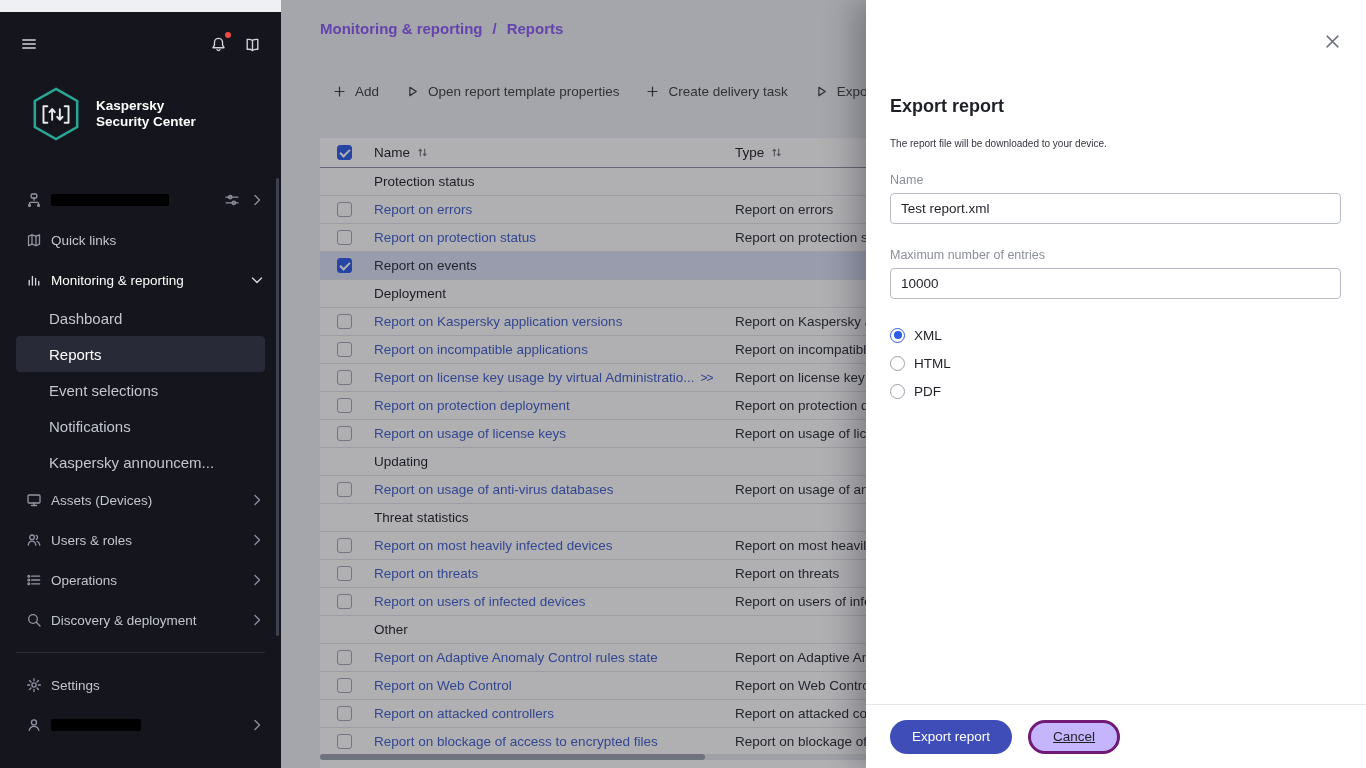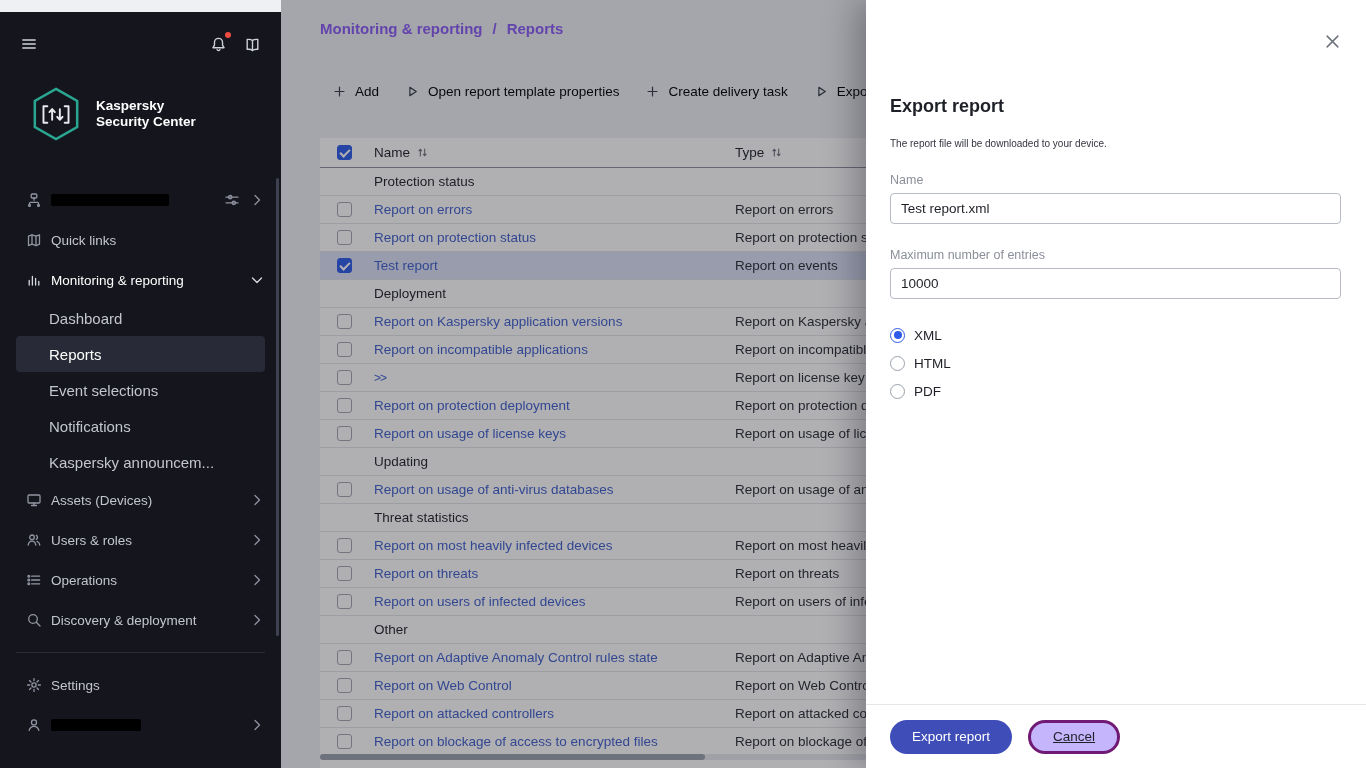--- a/index.html
+++ b/index.html
@@ -40,21 +40,21 @@
   .side-thumb { position:fixed; left:276px; top:178px; width:3px; height:458px;
     background:#3E4250; border-radius:2px; z-index:11; }
 
   
   .main { position:absolute; left:281px; top:0; right:0; bottom:0;
     background:#EEF0F3; overflow:hidden; }
   .scrim { position:absolute; inset:0; background:rgba(22,24,33,0.34); z-index:5; }
   .bc { padding:20px 0 0 39px; font-size:15px; font-weight:bold; color:#8b5cf6; }
   .bc .sep { margin:0 10px; }
   .toolbar { position:absolute; top:84px; left:51px; display:flex; gap:26px;
-    align-items:center; font-size:13.5px; color:#000000; white-space:nowrap; }
+    align-items:center; font-size:13.5px; color:#404040; white-space:nowrap; }
   .tbtn { display:flex; gap:8px; align-items:center; cursor:pointer; }
   .tbtn .ic { width:15px; height:15px; color:#3A3D46; }
 
   .table-wrap { position:absolute; left:39px; top:138px; right:0; bottom:0; background:#fff; }
   .t-head { display:grid; grid-template-columns:54px 361px 1fr; height:30px;
     align-items:center; border-bottom:1px solid #8E929D; font-size:13.5px; color:#1E2027; }
   .t-head .col { display:flex; align-items:center; }
   .sort-ic { width:13px; height:13px; color:#6A6E78; margin-left:6px; cursor:pointer; }
   .t-row { display:grid; grid-template-columns:54px 361px 1fr; height:28px;
     align-items:center; border-bottom:1px solid #E2E4E9; font-size:13.5px; }
@@ -337,23 +337,20 @@
           </div>
           <div class="cell-name">
             <a class="rlink">Report on protection status</a>
           </div>
           <div class="cell-type">Report on protection status</div>
         </div>
         <div class="t-row sel-row">
           <div class="cell-cb">
             <span class="cb checked"></span>
           </div>
-          <div class="cell-name">
-            <a class="rlink">Test report</a>
-          </div>
           <div class="cell-type">Report on events</div>
         </div>
         <div class="t-row t-group">
           <div class="cell-cb"></div>
           <div class="cell-name group-label">Deployment</div>
           <div class="cell-type"></div>
         </div>
         <div class="t-row">
           <div class="cell-cb">
             <span class="cb"></span>
@@ -370,20 +367,21 @@
           <div class="cell-name">
             <a class="rlink">Report on incompatible applications</a>
           </div>
           <div class="cell-type">Report on incompatible applications</div>
         </div>
         <div class="t-row">
           <div class="cell-cb">
             <span class="cb"></span>
           </div>
           <div class="cell-name">
+            <a class="rlink">Report on license key usage by virtual Administratio...</a>
             <span class="more">&gt;&gt;</span>
           </div>
           <div class="cell-type">Report on license key usage</div>
         </div>
         <div class="t-row">
           <div class="cell-cb">
             <span class="cb"></span>
           </div>
           <div class="cell-name">
             <a class="rlink">Report on protection deployment</a>

